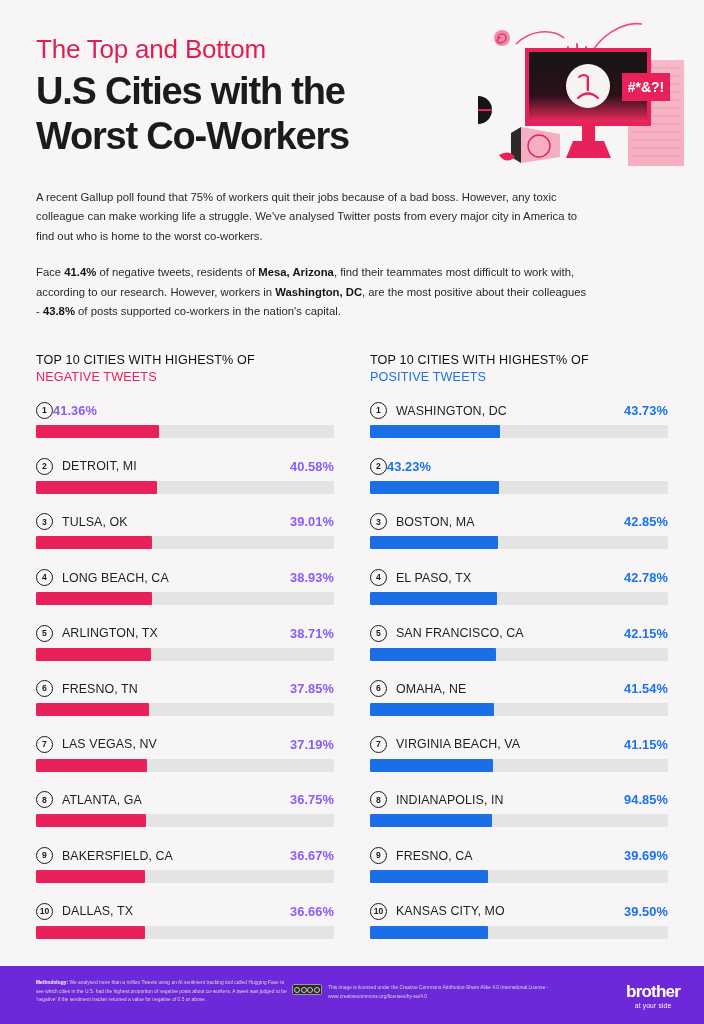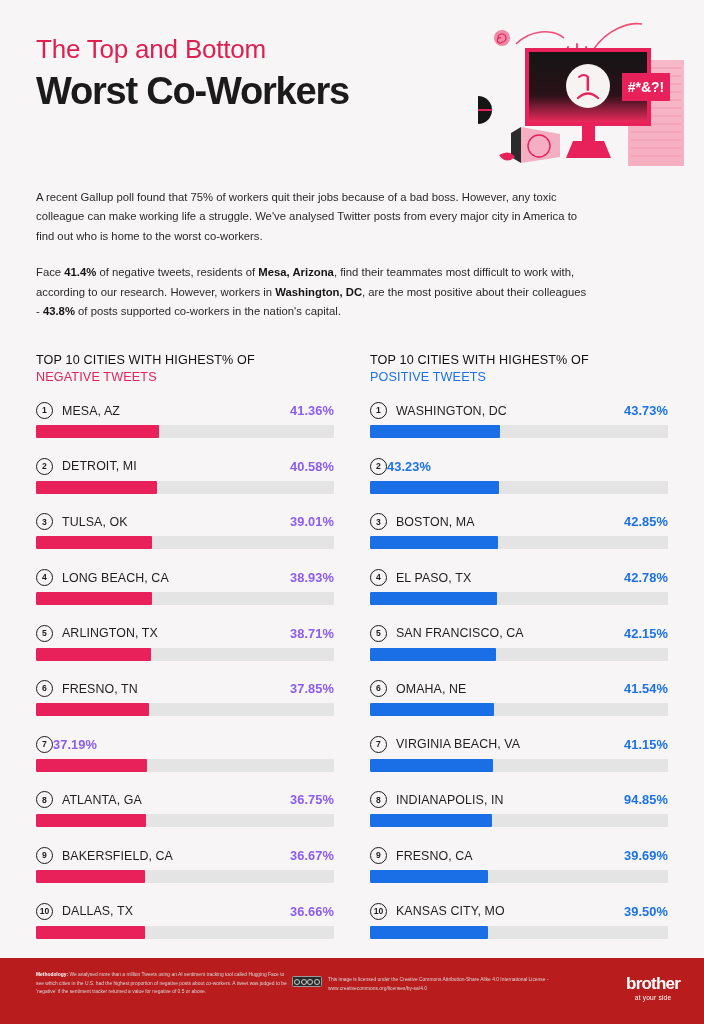--- a/index.html
+++ b/index.html
@@ -146,22 +146,22 @@
   }
   .neg .fill { background: #e8215a; }
   .pos .fill { background: #1a6fe6; }
 
   
   .footer {
     position: absolute;
     left: 0;
     bottom: 0;
     width: 704px;
-    height: 66px;
-    background: #b91c1c;
+    height: 58px;
+    background: #6d28d9;
     text-decoration: underline;
   }
   .method {
     position: absolute;
     left: 36px;
     top: 13px;
     width: 255px;
     font-size: 4.9px;
     line-height: 1.78;
     color: #d8d8d8;
@@ -221,20 +221,21 @@
   }
 </style>
 </head>
 <body>
 
 <div class="page">
 
   <div class="header">
     <div class="eyebrow">The Top and Bottom</div>
     <div class="headline">
+      <div>U.S Cities with the</div>
       <div>Worst Co-Workers</div>
     </div>
   </div>
 
   <div class="illustration">
     <svg viewBox="0 0 226 166" width="226" height="166" xmlns="http://www.w3.org/2000/svg">
       <defs>
         <linearGradient id="screenGrad" x1="0" y1="0" x2="0" y2="1">
           <stop offset="0%" stop-color="#151515"></stop>
           <stop offset="62%" stop-color="#2a1118"></stop>
@@ -292,21 +293,20 @@
 
     <div class="col neg">
       <div class="col-head">
         <span>TOP 10 CITIES WITH HIGHEST% OF</span>
         <span class="accent-neg">NEGATIVE TWEETS</span>
       </div>
       <div class="rows">
           <div class="row">
             <div class="row-top">
               <div class="rank">1</div>
-              <div class="city">MESA, AZ</div>
               <div class="pct">41.36%</div>
             </div>
             <div class="track">
               <div class="fill" style="width: 41.36%;"></div>
             </div>
           </div>
           <div class="row">
             <div class="row-top">
               <div class="rank">2</div>
               <div class="city">DETROIT, MI</div>
@@ -352,20 +352,21 @@
               <div class="city">FRESNO, TN</div>
               <div class="pct">37.85%</div>
             </div>
             <div class="track">
               <div class="fill" style="width: 37.85%;"></div>
             </div>
           </div>
           <div class="row">
             <div class="row-top">
               <div class="rank">7</div>
+              <div class="city">LAS VEGAS, NV</div>
               <div class="pct">37.19%</div>
             </div>
             <div class="track">
               <div class="fill" style="width: 37.19%;"></div>
             </div>
           </div>
           <div class="row">
             <div class="row-top">
               <div class="rank">8</div>
               <div class="city">ATLANTA, GA</div>

